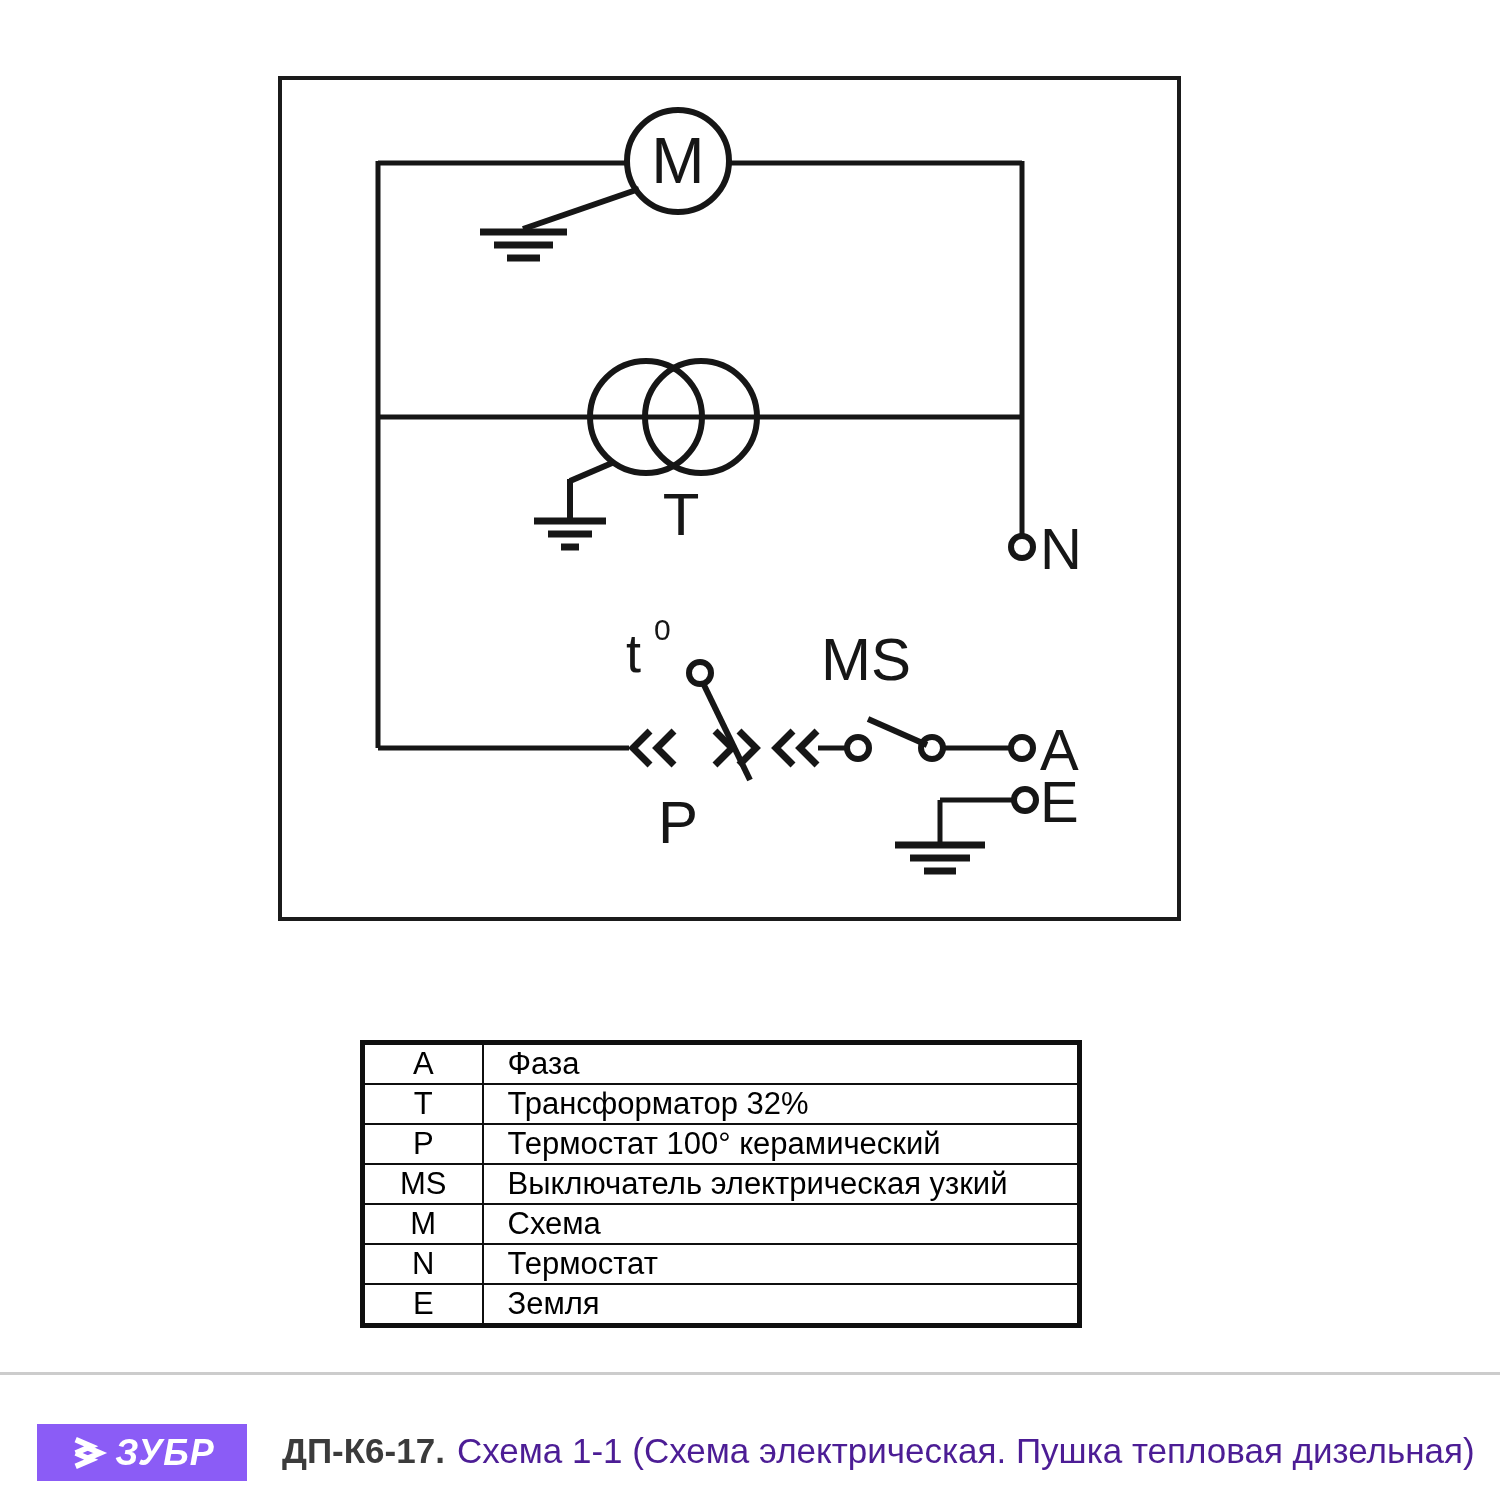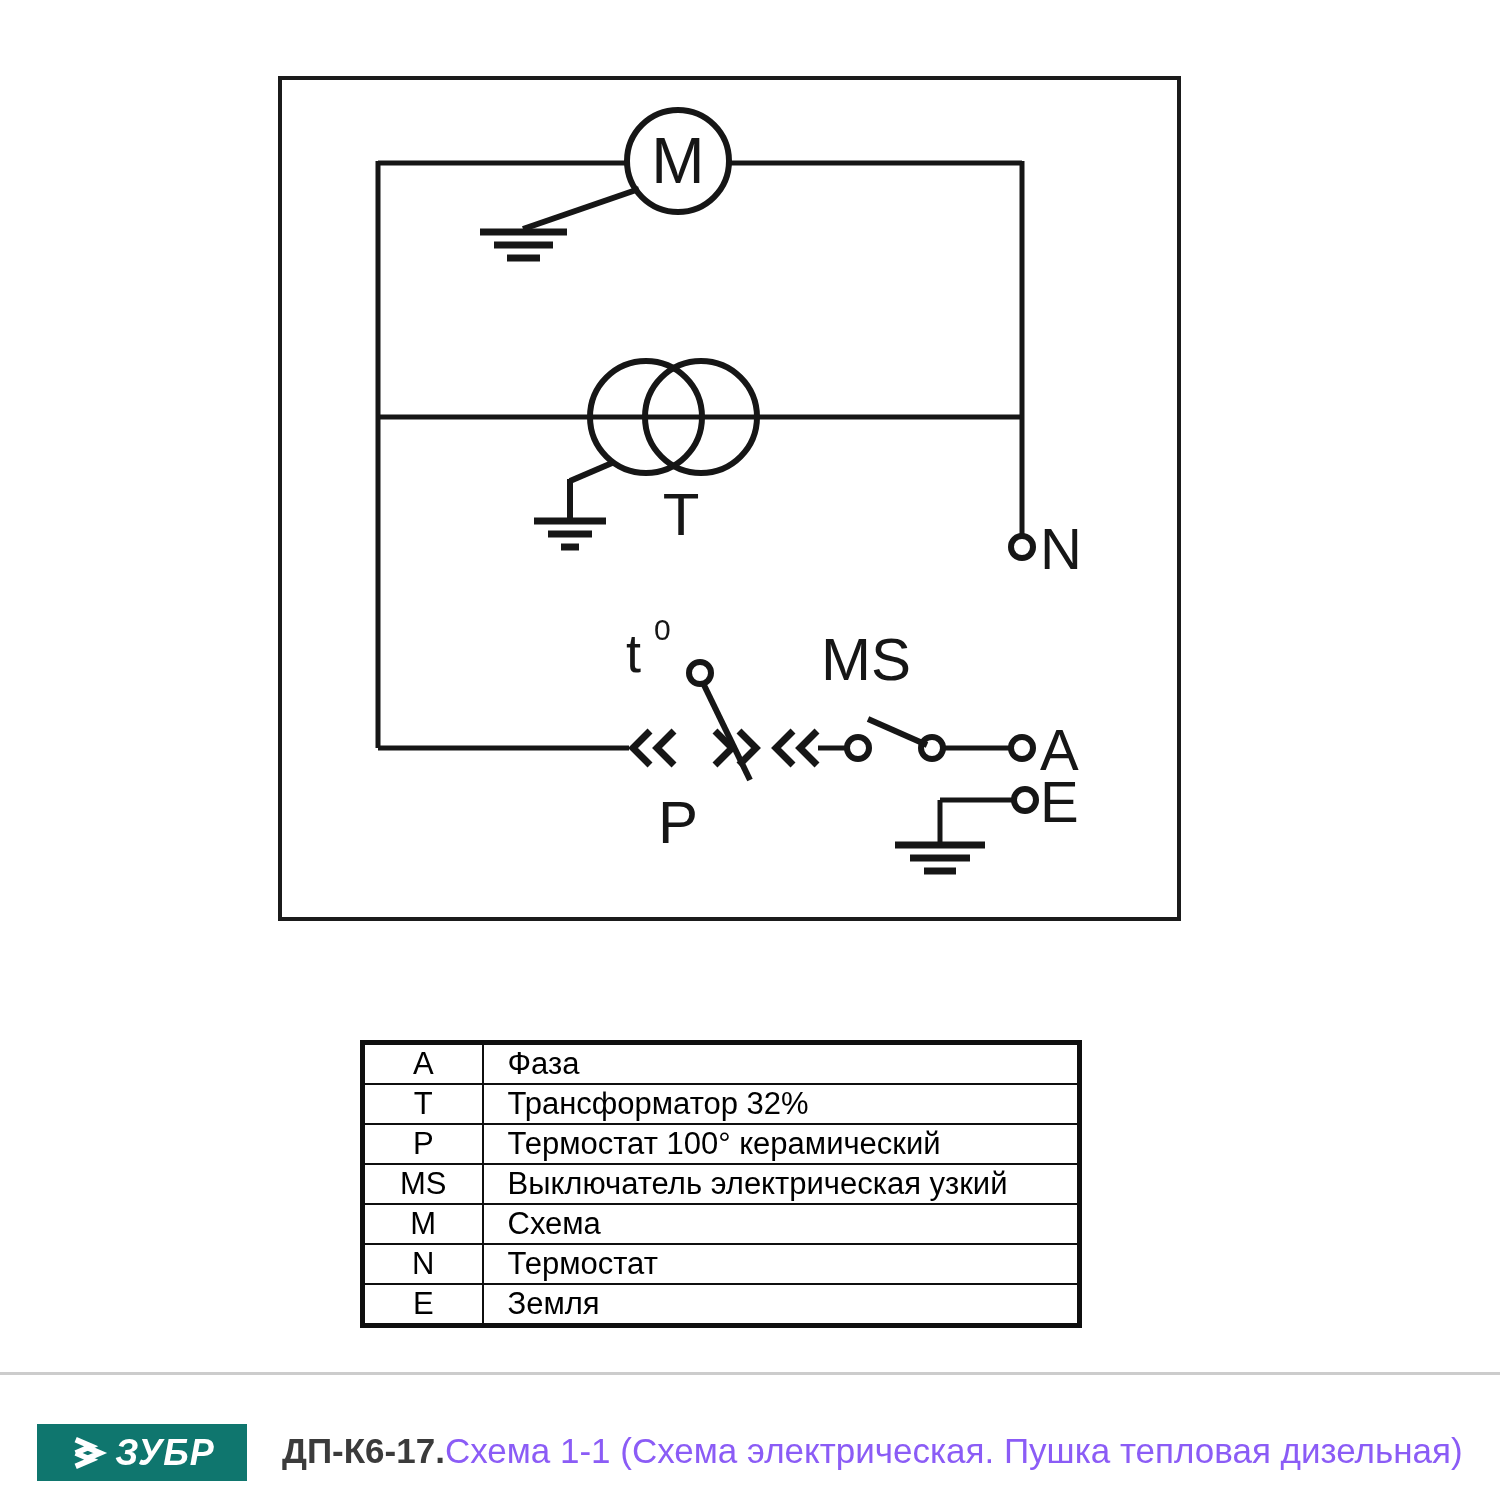--- a/index.html
+++ b/index.html
@@ -22,27 +22,27 @@
   .legend-table td{
     border:2px solid #0f0f0f;font-size:31px;color:#000;
     height:35px;vertical-align:middle;
   }
   .legend-table td.sym{width:120px;text-align:center;}
   .legend-table td.desc{padding-left:24px;}
   .artifact-a{position:absolute;left:430px;top:1047px;width:9px;height:9px;background:#4a4a4a;}
   .artifact-b{position:absolute;left:601px;top:1041px;width:43px;height:12px;background:#bcbcbc;}
   .footer-divider{position:absolute;left:0;top:1372px;width:1500px;height:3px;background:#cccccc;}
   .brand-badge{
-    position:absolute;left:37px;top:1424px;width:210px;height:57px;background:#0f766e;
+    position:absolute;left:37px;top:1424px;width:210px;height:57px;background:#8b5cf6;
     display:flex;align-items:center;justify-content:center;gap:6px;
   }
   .brand-text{color:#ffffff;font-size:36px;font-weight:bold;font-style:italic;letter-spacing:1px;}
   .footer-text{position:absolute;left:282px;top:1431px;font-size:35px;white-space:nowrap;}
-  .footer-text .model{font-weight:bold;color:#3b3b3b;margin-right:0;}
-  .footer-text .caption{color:#8b5cf6;margin-top:12px;}
+  .footer-text .model{font-weight:bold;color:#3b3b3b;margin-right:12px;}
+  .footer-text .caption{color:#4c1d95;margin-top:12px;}
 </style>
 </head>
 <body>
 
 <div class="diagram-box">
   <svg viewBox="0 0 895 837">
 
     <g stroke="#161616" stroke-width="5" fill="none">
       <line x1="96" y1="83" x2="346" y2="83"></line>
       <line x1="446" y1="83" x2="740" y2="83"></line>

